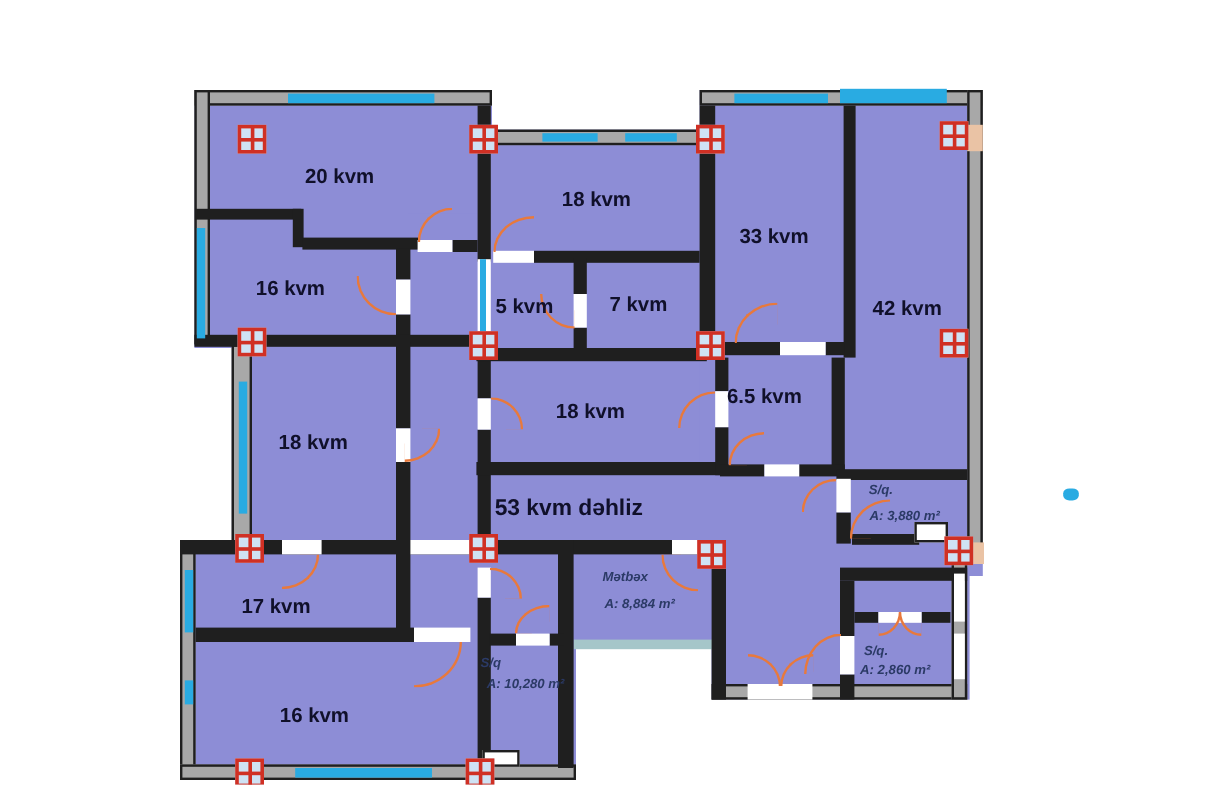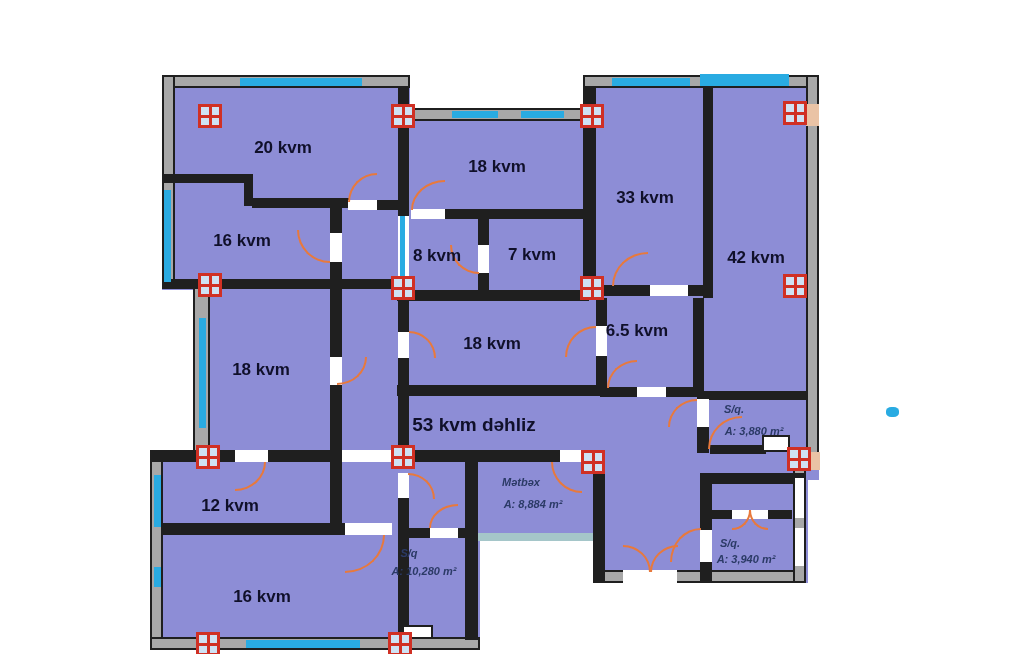--- a/index.html
+++ b/index.html
@@ -173,29 +173,29 @@
     <div class="abs mk" style="left: 391px; top: 445px; width: 24px; height: 24px;"></div>
     <div class="abs mk" style="left: 581px; top: 450px; width: 24px; height: 24px;"></div>
     <div class="abs mk" style="left: 787px; top: 447px; width: 24px; height: 24px;"></div>
     <div class="abs mk" style="left: 196px; top: 632px; width: 24px; height: 24px;"></div>
     <div class="abs mk" style="left: 388px; top: 632px; width: 24px; height: 24px;"></div>
     <div class="abs rl" style="left: 283px; top: 147px; width: auto; height: auto;">20 kvm</div>
     <div class="abs rl" style="left: 242px; top: 240px; width: auto; height: auto;">16 kvm</div>
     <div class="abs rl" style="left: 497px; top: 166px; width: auto; height: auto;">18 kvm</div>
     <div class="abs rl" style="left: 645px; top: 197px; width: auto; height: auto;">33 kvm</div>
     <div class="abs rl" style="left: 756px; top: 257px; width: auto; height: auto;">42 kvm</div>
-    <div class="abs rl" style="left: 437px; top: 255px; width: auto; height: auto;">8 kvm</div>
+    <div class="abs rl" style="left: 437px; top: 255px; width: auto; height: auto;">5 kvm</div>
     <div class="abs rl" style="left: 532px; top: 254px; width: auto; height: auto;">7 kvm</div>
     <div class="abs rl" style="left: 637px; top: 330px; width: auto; height: auto;">6.5 kvm</div>
     <div class="abs rl" style="left: 492px; top: 343px; width: auto; height: auto;">18 kvm</div>
     <div class="abs rl" style="left: 261px; top: 369px; width: auto; height: auto;">18 kvm</div>
     <div class="abs rl big" style="left: 474px; top: 424px; width: auto; height: auto;">53 kvm dəhliz</div>
-    <div class="abs rl" style="left: 230px; top: 505px; width: auto; height: auto;">12 kvm</div>
+    <div class="abs rl" style="left: 230px; top: 505px; width: auto; height: auto;">17 kvm</div>
     <div class="abs rl" style="left: 262px; top: 596px; width: auto; height: auto;">16 kvm</div>
     <div class="abs sl" style="left: 521px; top: 482px; width: auto; height: auto;">Mətbəx</div>
     <div class="abs sl" style="left: 533px; top: 504px; width: auto; height: auto;">A: 8,884 m²</div>
     <div class="abs sl" style="left: 734px; top: 409px; width: auto; height: auto;">S/q.</div>
     <div class="abs sl" style="left: 754px; top: 431px; width: auto; height: auto;">A: 3,880 m²</div>
     <div class="abs sl" style="left: 730px; top: 543px; width: auto; height: auto;">S/q.</div>
-    <div class="abs sl" style="left: 746px; top: 559px; width: auto; height: auto;">A: 3,940 m²</div>
+    <div class="abs sl" style="left: 746px; top: 559px; width: auto; height: auto;">A: 2,860 m²</div>
     <div class="abs sl" style="left: 409px; top: 553px; width: auto; height: auto;">S/q</div>
-    <div class="abs sl" style="left: 424px; top: 571px; width: auto; height: auto; font-style: italic;">A: 10,280 m²</div>
+    <div class="abs sl" style="left: 438px; top: 571px; width: auto; height: auto; font-style: italic;">A: 10,280 m²</div>
   </div>
 
 </body></html>

